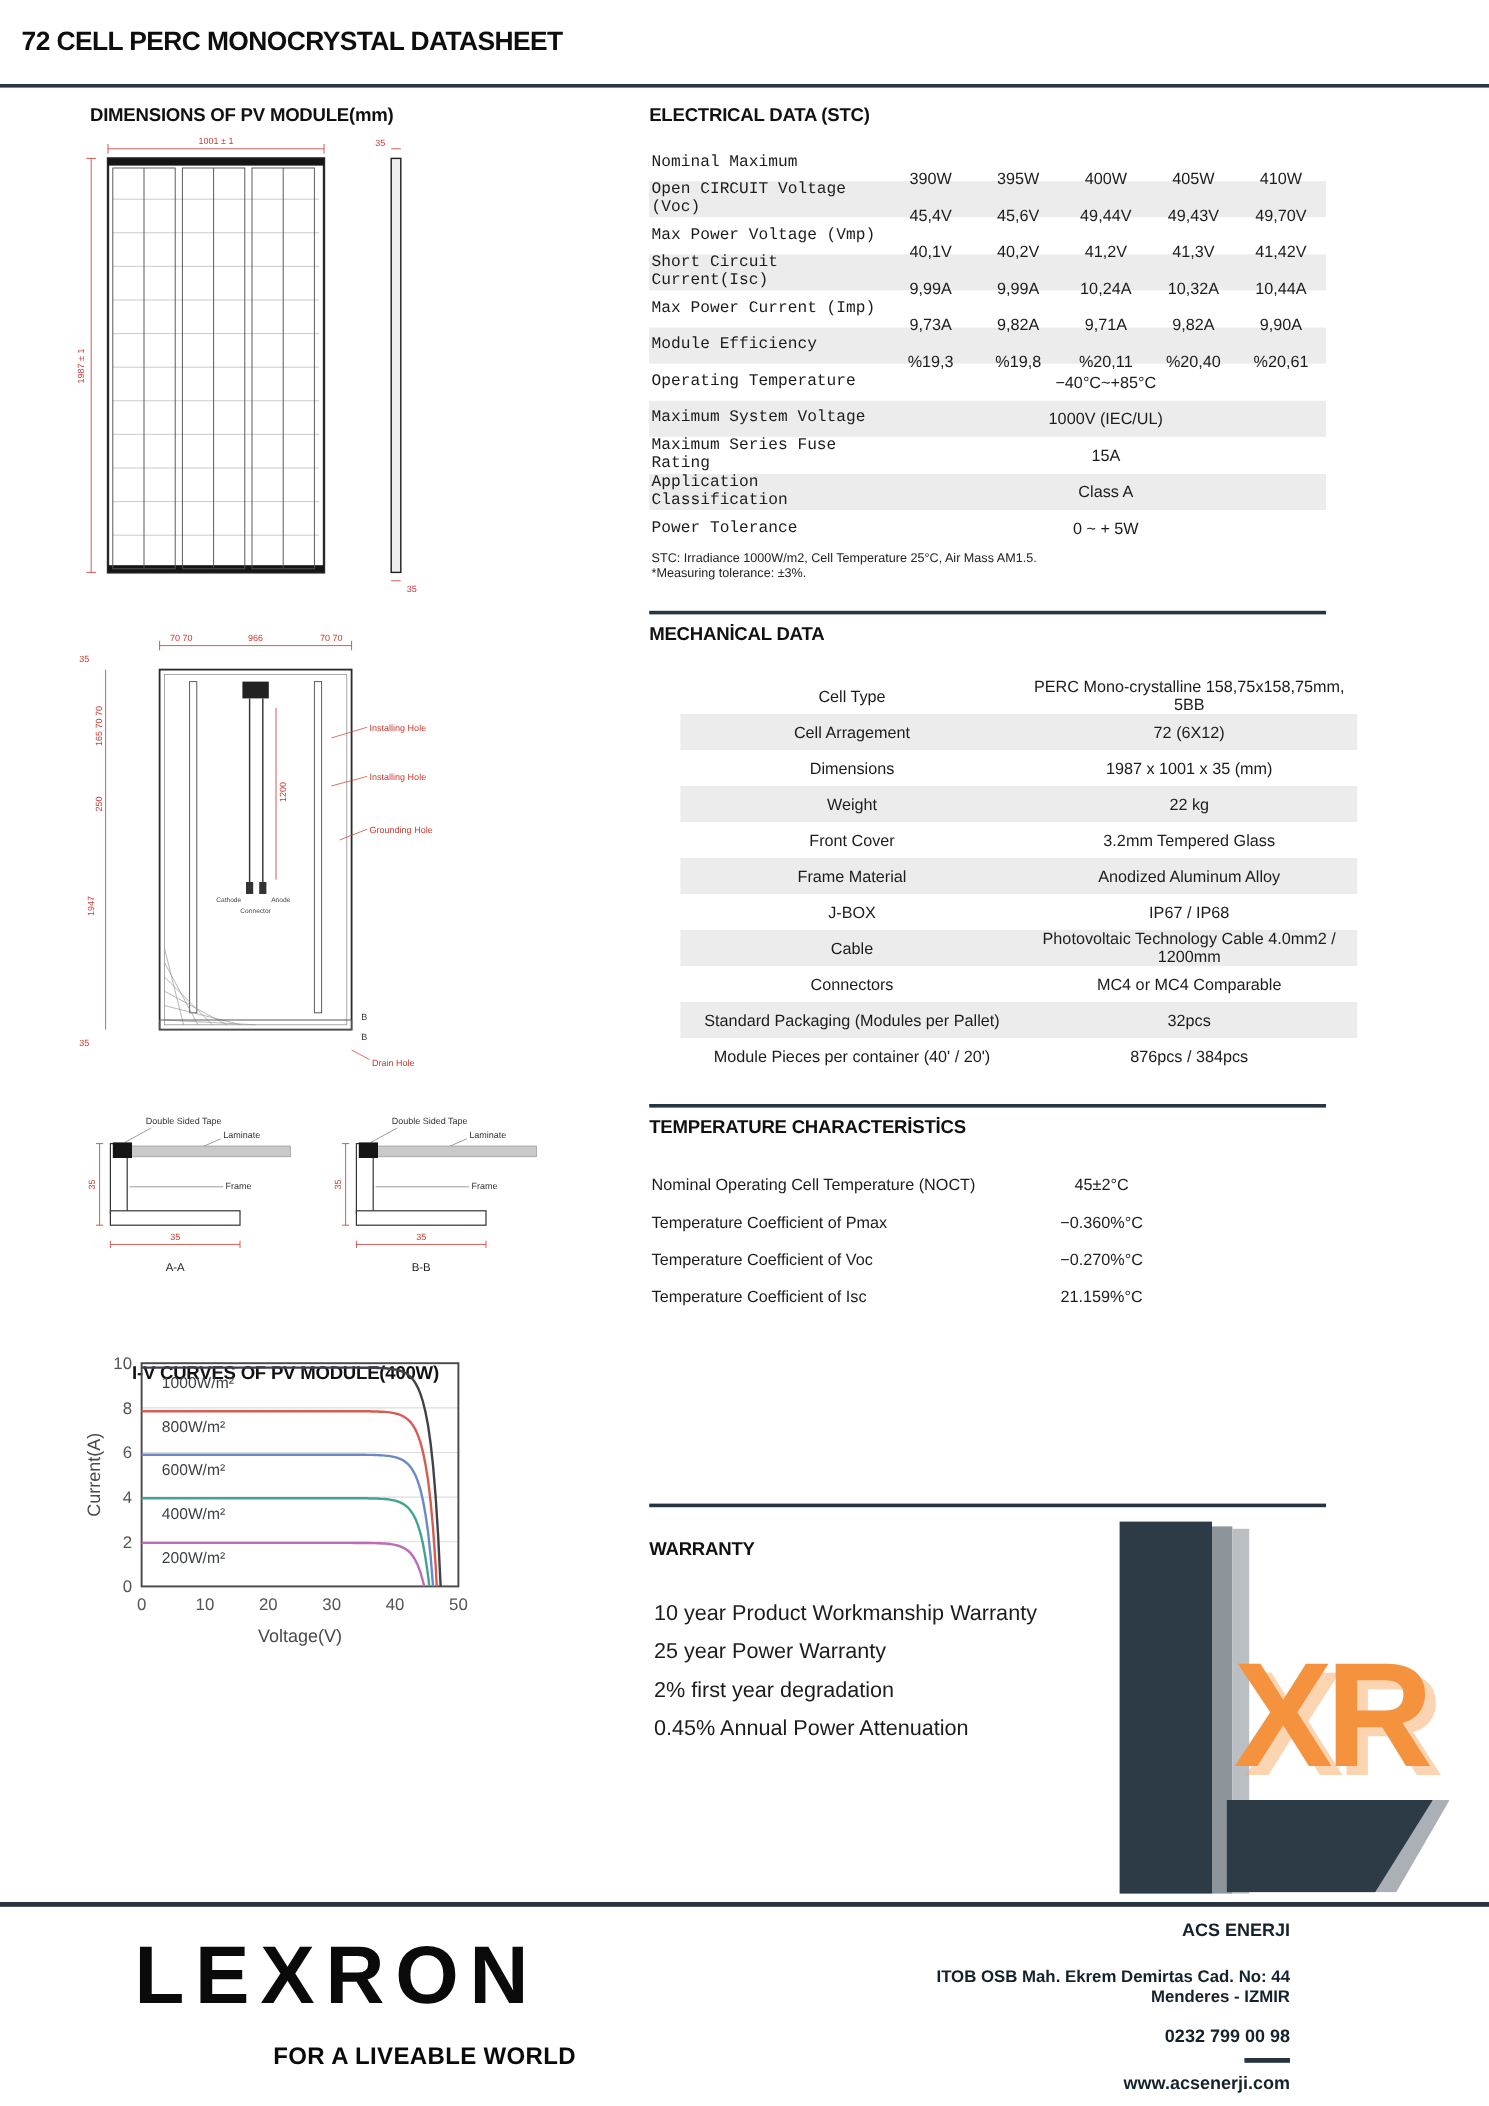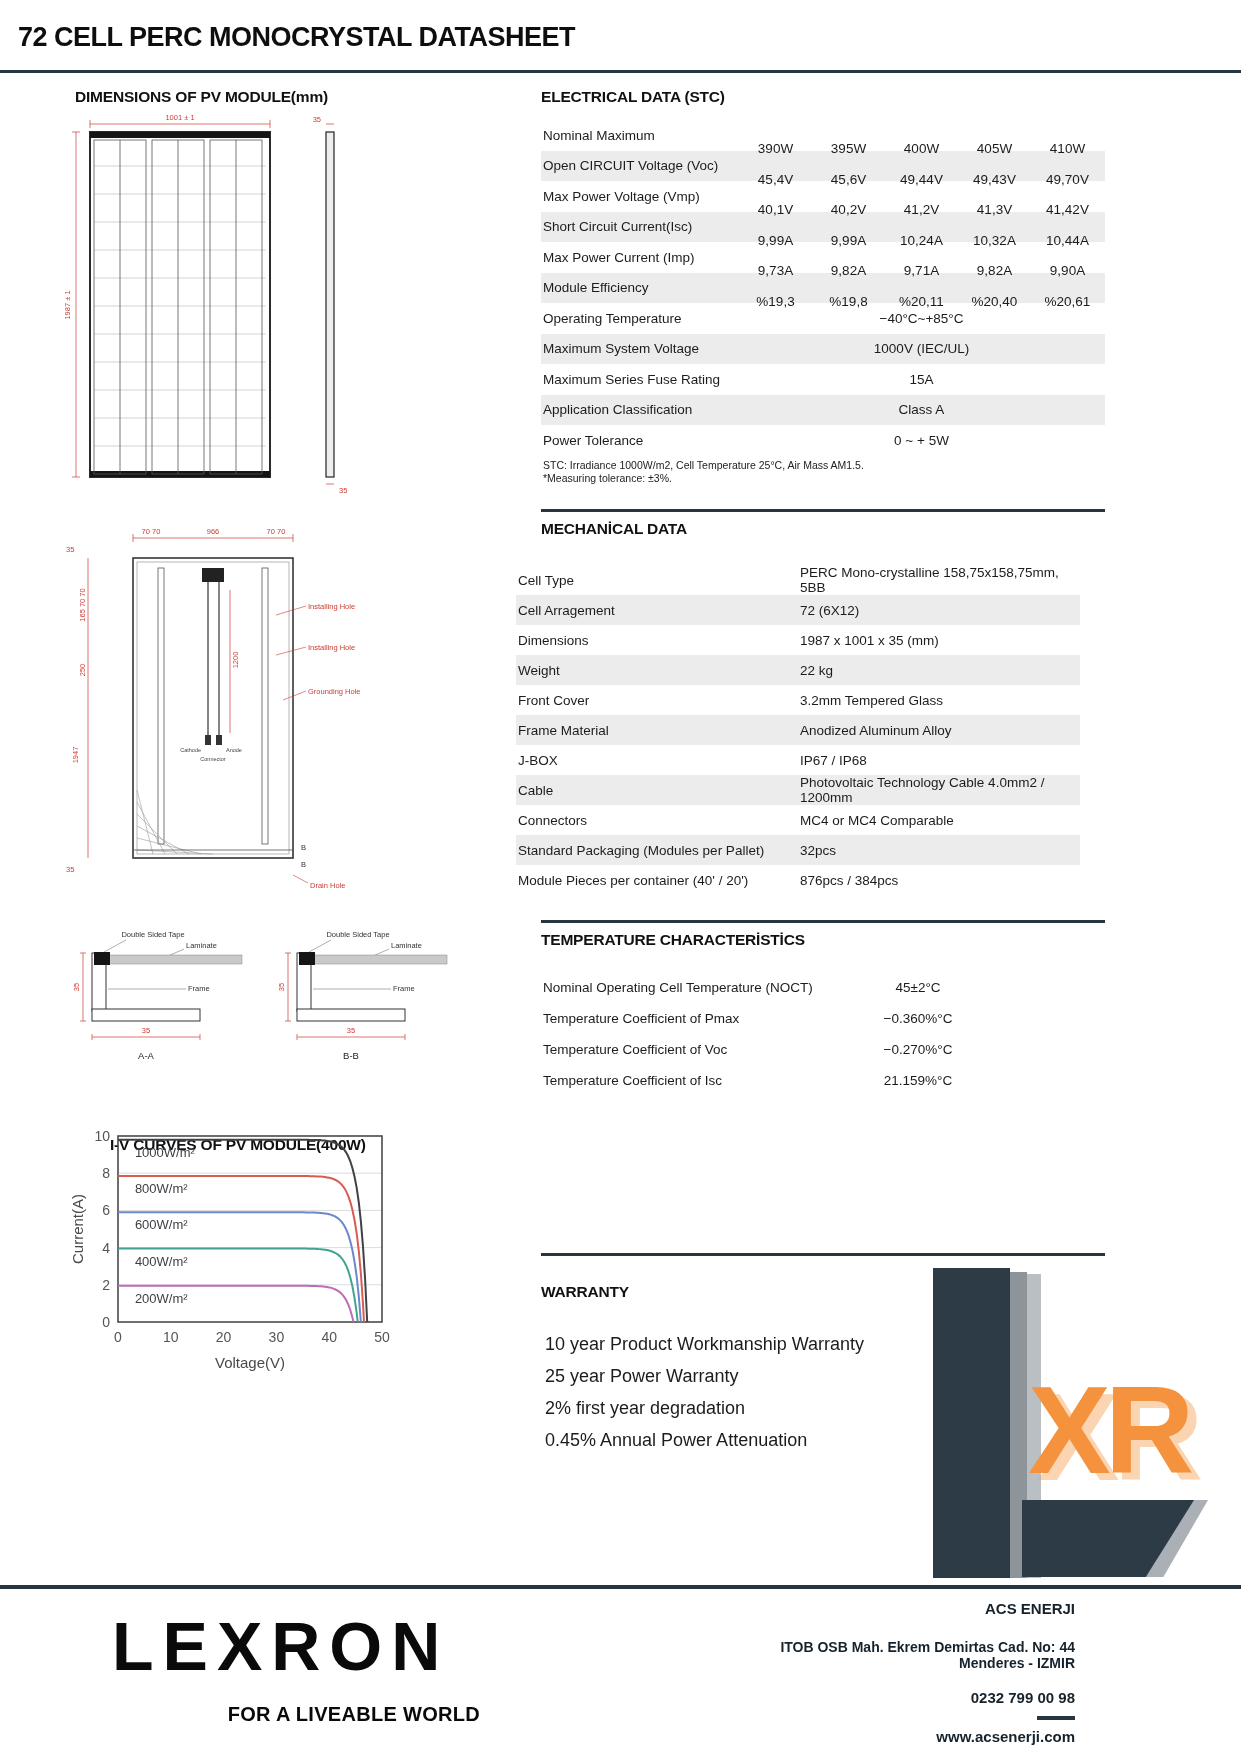--- a/index.html
+++ b/index.html
@@ -1,34 +1,34 @@
 <!DOCTYPE html>
 <html><head>
 <meta charset="utf-8">
 <style>
   html,body{margin:0;padding:0;background:#fff;}
   .page{position:relative;width:1241px;height:1755px;background:#fff;
         font-family:"Liberation Sans",sans-serif;color:#1c1c1c;overflow:hidden;}
   
-  .title{position:absolute;left:18px;top:22px;font-size:27px;font-weight:700;letter-spacing:-0.5px;color:#0e0e0e;}
+  .title{position:absolute;left:18px;top:22px;font-size:22px;font-weight:700;letter-spacing:-0.5px;color:#0e0e0e;}
   .rule-top{position:absolute;left:0;top:70px;width:1241px;height:3px;background:#263541;}
   
   .sec-h{position:absolute;font-size:15.5px;font-weight:700;color:#111;letter-spacing:-0.2px;}
   .divider{position:absolute;left:541px;width:564px;height:2.5px;background:#263541;}
   
   .etable{position:absolute;left:541px;top:120px;width:564px;font-size:13.5px;}
   .erow{display:flex;align-items:center;height:30.5px;}
   .erow.alt{background:#ececec;}
-  .elabel{width:196px;padding-left:2px;}
+  .elabel{width:196px;padding-left:2px;font-family:Liberation Mono, monospace;}
   .eval{width:73px;text-align:center;margin-top:27px;}
   .espan{width:365px;text-align:center;}
   
   .notes{position:absolute;left:543px;top:459px;font-size:10.5px;line-height:13px;color:#222;}
   
-  .mtable{position:absolute;left:516px;top:565px;width:564px;font-size:13.5px;}
+  .mtable{position:absolute;left:567px;top:565px;width:564px;font-size:13.5px;text-align:center;}
   .mrow{display:flex;align-items:center;height:30px;}
   .mrow.alt{background:#ececec;}
   .mlabel{width:282px;padding-left:2px;}
   .mval{flex:1;}
   
   .ttable{position:absolute;left:541px;top:972px;width:564px;font-size:13.5px;}
   .trow{display:flex;align-items:center;height:31px;}
   .tlabel{width:300px;padding-left:2px;}
   .tval{width:150px;text-align:center;}
   

